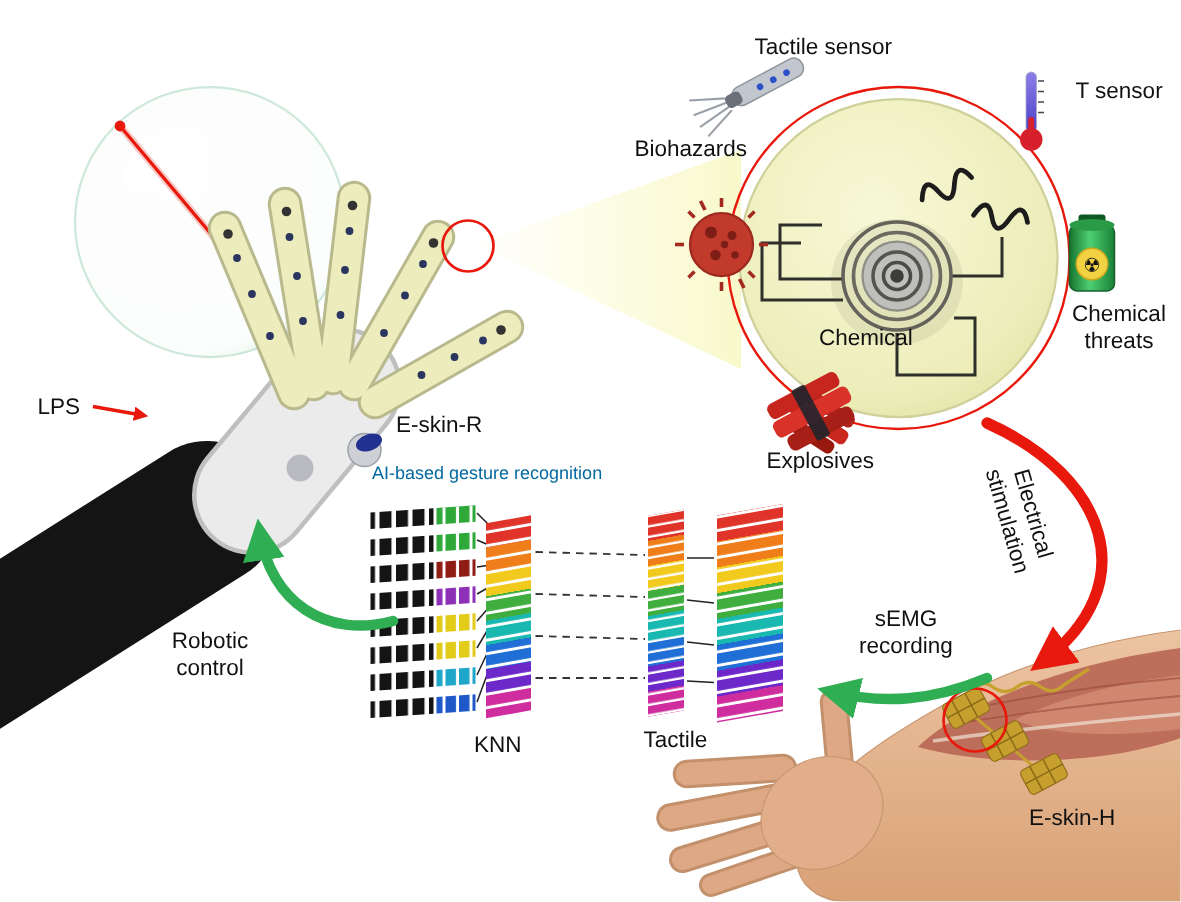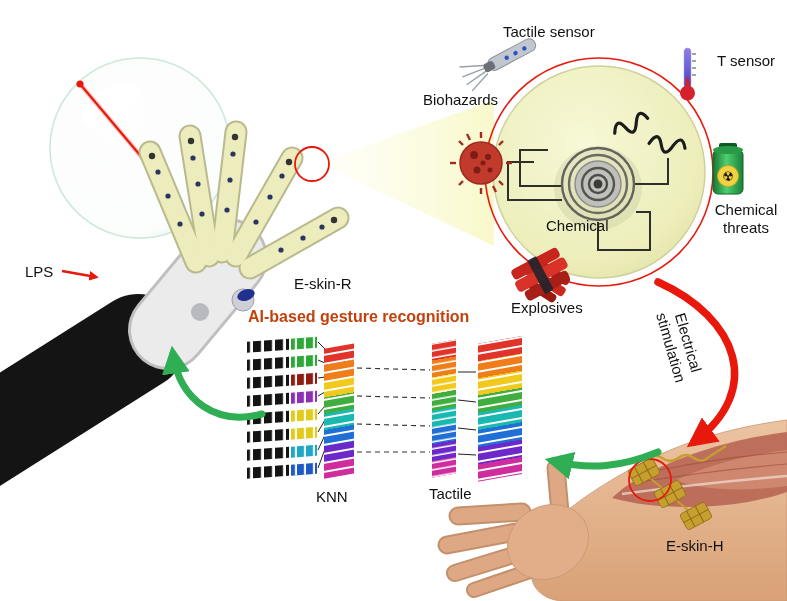--- a/index.html
+++ b/index.html
@@ -2,21 +2,21 @@
 <html><head>
 <meta charset="utf-8">
 <style>
   html,body{margin:0;padding:0;background:#fff;}
   .stage{position:relative;width:787px;height:601px;background:#ffffff;overflow:hidden;
          font-family:"Liberation Sans",sans-serif;}
   .stage svg{position:absolute;left:0;top:0;}
   .lbl{position:absolute;color:#111;font-size:15px;line-height:1.18;white-space:nowrap;}
   .center{text-align:center;}
   .blk{display:block;}
-  .red-title{color:#c2410c;font-size:16px;font-weight:700;}
+  .red-title{color:#0369a1;font-size:12px;font-weight:400;}
   .rot{transform:rotate(74deg);transform-origin:0 0;}
   svg text{font-family:"DejaVu Sans","Liberation Sans",sans-serif;}
 </style>
 </head>
 <body>
 
 <div class="stage">
 
 <svg width="787" height="601" viewBox="0 0 787 601">
   <defs>
@@ -346,23 +346,31 @@
 <div class="lbl" style="left:503px;top:23px">Tactile sensor</div>
 <div class="lbl" style="left:717px;top:52px">T sensor</div>
 <div class="lbl" style="left:423px;top:91px">Biohazards</div>
 <div class="lbl" style="left:546px;top:217px">Chemical</div>
 <div class="lbl center" style="left:703px;top:201px;width:86px">
   <span class="blk">Chemical</span>
   <span class="blk">threats</span>
 </div>
 <div class="lbl" style="left:511px;top:299px">Explosives</div>
 <div class="lbl" style="left:25px;top:263px">LPS</div>
-<div class="lbl" style="left:294px;top:275px">E-skin-R</div>
+<div class="lbl" style="left:264px;top:275px">E-skin-R</div>
 <div class="lbl red-title" style="left:248px;top:308px">AI-based gesture recognition</div>
+<div class="lbl center" style="left:100px;top:419px;width:80px">
+  <span class="blk">Robotic</span>
+  <span class="blk">control</span>
+</div>
 <div class="lbl" style="left:316px;top:488px">KNN</div>
 <div class="lbl" style="left:429px;top:485px">Tactile</div>
+<div class="lbl center" style="left:560px;top:404px;width:88px">
+  <span class="blk">sEMG</span>
+  <span class="blk">recording</span>
+</div>
 <div class="lbl center rot" style="left:684px;top:296px;width:92px">
   <span class="blk">Electrical</span>
   <span class="blk">stimulation</span>
 </div>
-<div class="lbl" style="left:666px;top:537px">E-skin-H</div>
+<div class="lbl" style="left:686px;top:537px">E-skin-H</div>
 
 </div>
 
 </body></html>

